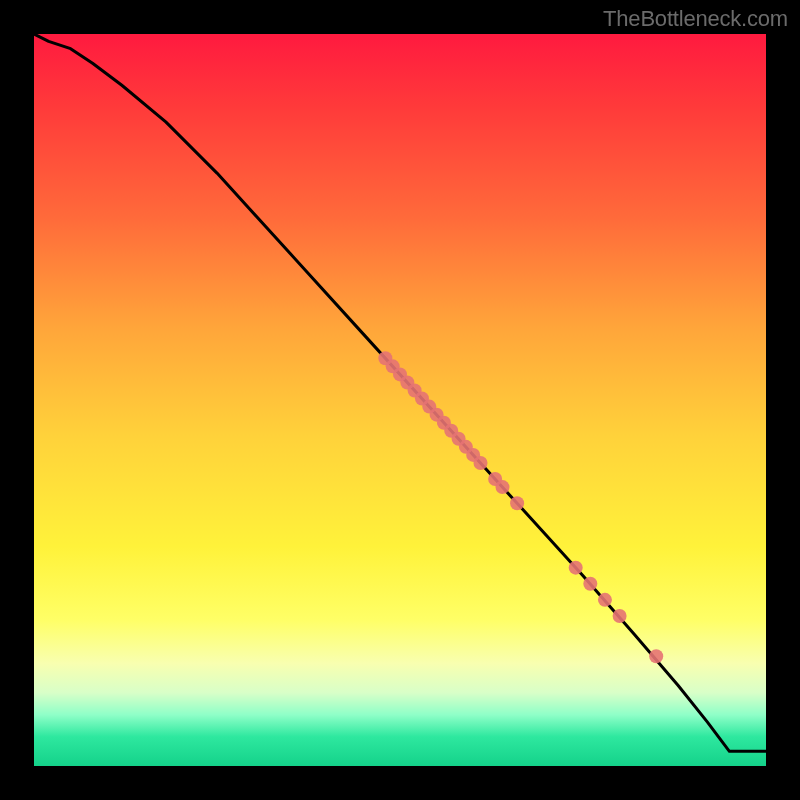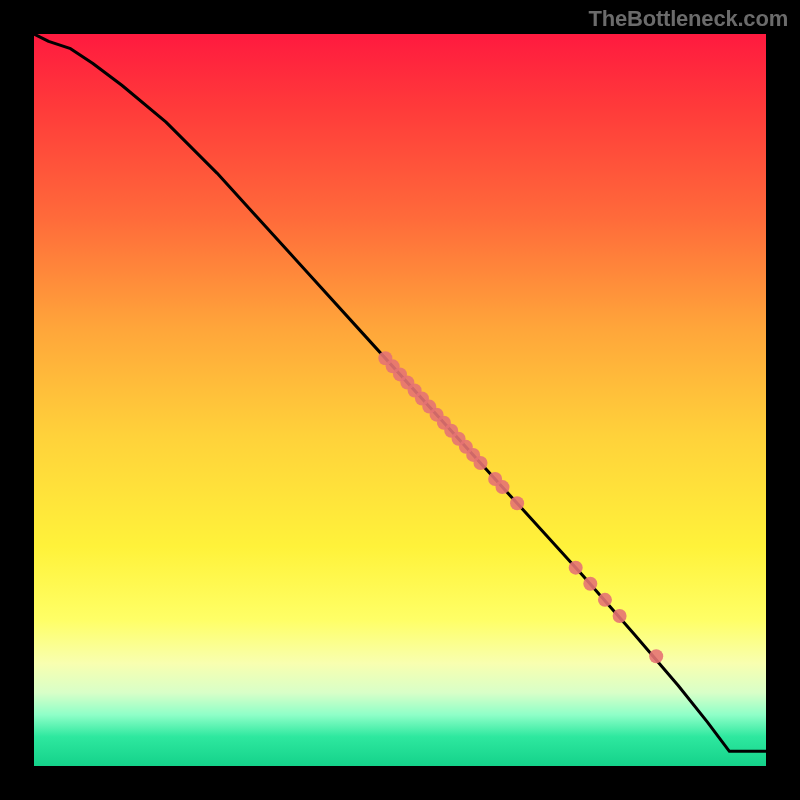--- a/index.html
+++ b/index.html
@@ -45,21 +45,21 @@
     width: 732px;
     height: 732px;
     pointer-events: none;
   }
   .watermark {
     position: absolute;
     top: 6px;
     right: 12px;
     color: #6b6b6b;
     font-size: 22px;
-    font-weight: 700;
+    font-weight: 400;
     letter-spacing: -0.2px;
   }
 </style>
 </head>
 <body>
 
 <div class="frame">
   <div class="plot"></div>
   <svg class="overlay" viewBox="0 0 732 732" preserveAspectRatio="none">
     <g id="curve-g">

